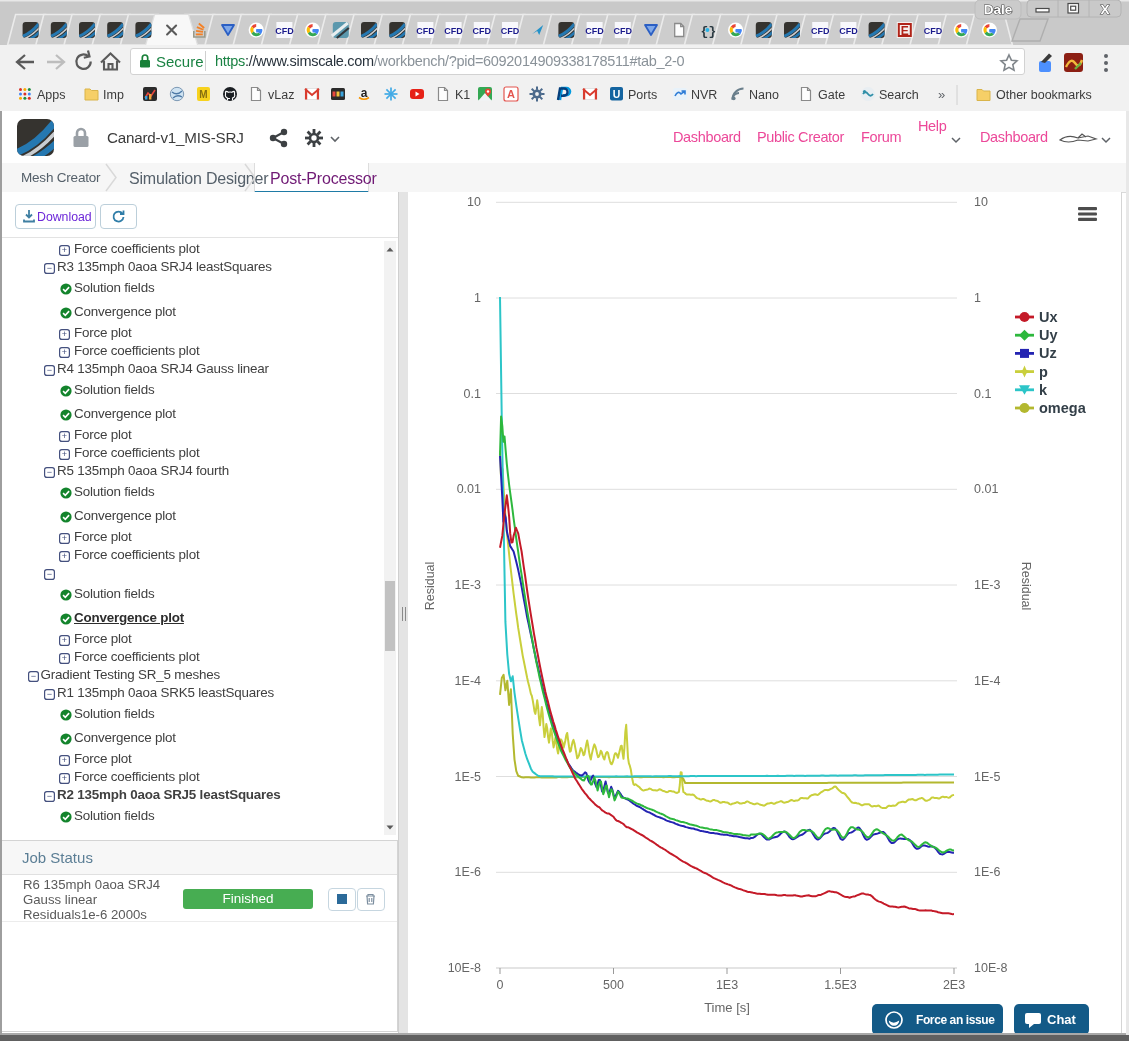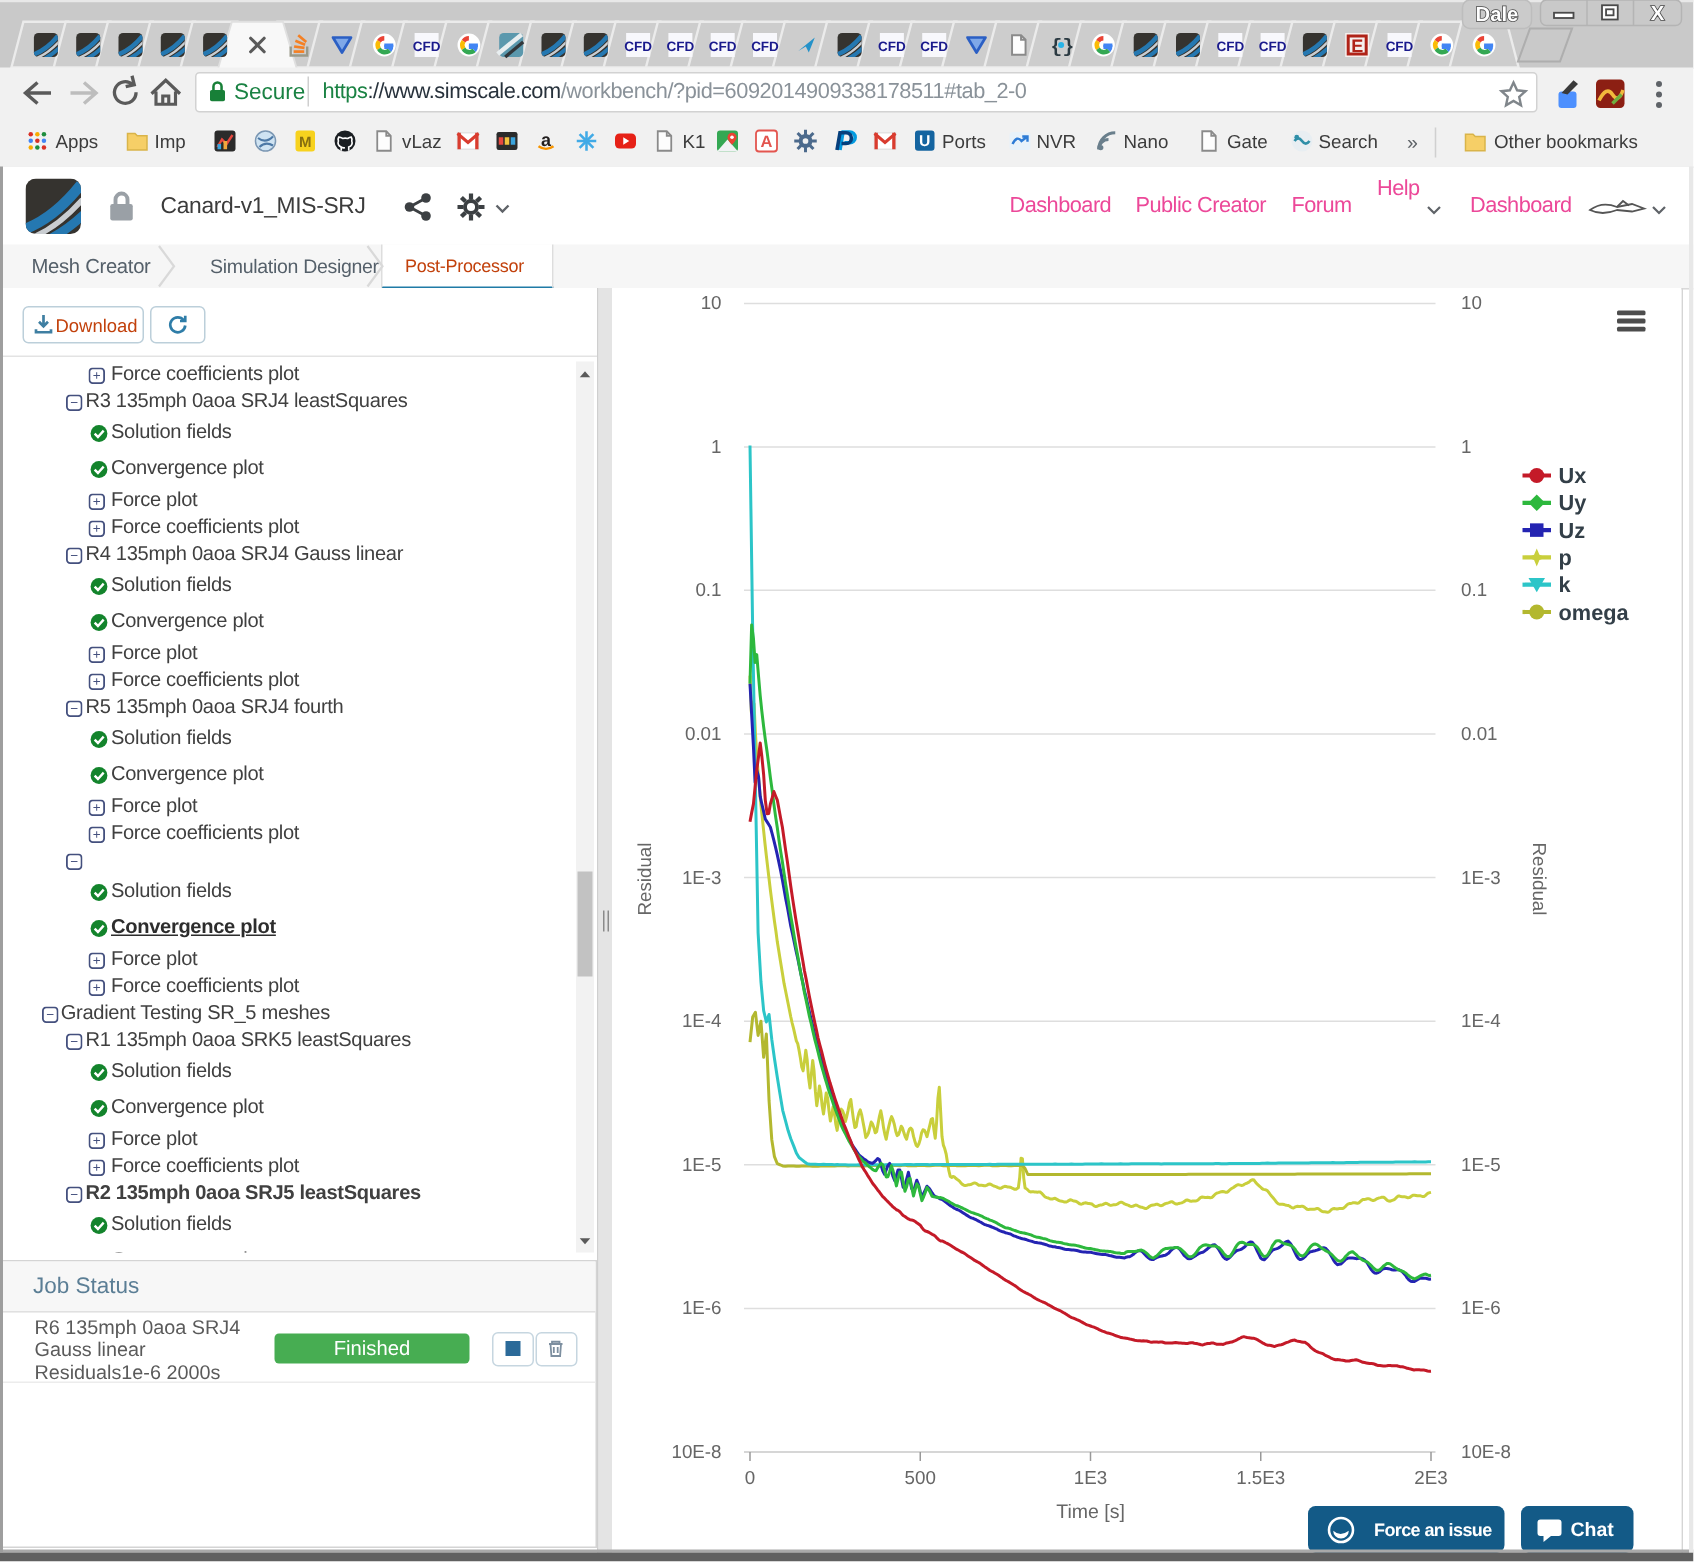--- a/index.html
+++ b/index.html
@@ -483,42 +483,42 @@
     <path d="M2,8 Q10,2 20,6 L30,4 L38,7 L30,9 L20,8 Q10,12 2,8 Z" fill="none" stroke="#555" stroke-width="1.2"></path>
     <path d="M20,6 L24,2 L28,5" fill="none" stroke="#555" stroke-width="1.2"></path>
   </svg>
 <svg class="abs" style="left:1100px;top:135px" width="12" height="10">
     <path d="M2,3 L6,7 L10,3" stroke="#5f6368" stroke-width="1.5" fill="none"></path>
   </svg>
 
 <div class="abs" style="left:0;top:163px;width:1129px;height:29px;background:#f6f6f6;border-bottom:1px solid #d9d9d9"></div>
 <div class="abs" style="left:254px;top:163px;width:113px;height:28px;background:#fff;border-left:1px solid #ddd;border-right:1px solid #ddd;border-bottom:3px solid #1f7ba6"></div>
 <div class="abs" style="left:21px;top:170px;font-size:13.5px;letter-spacing:-0.2px;color:#55606a">Mesh Creator</div>
-<div class="abs" style="left:140px;top:170px;font-size:13px;letter-spacing:-0.2px;color:#55606a">Simulation Designer</div>
-<div class="abs" style="left:270px;top:170px;font-size:12px;letter-spacing:-0.2px;color:#c2410c">Post-Processor</div>
+<div class="abs" style="left:129px;top:170px;font-size:16px;letter-spacing:-0.2px;color:#55606a">Simulation Designer</div>
+<div class="abs" style="left:270px;top:170px;font-size:16px;letter-spacing:-0.2px;color:#701a75">Post-Processor</div>
 <svg class="abs" style="left:104px;top:163px" width="16" height="29">
     <path d="M2,1 L12,14.5 L2,28" stroke="#d9d9d9" stroke-width="1.5" fill="none"></path>
   </svg>
 <svg class="abs" style="left:243px;top:163px" width="16" height="29">
     <path d="M2,1 L12,14.5 L2,28" stroke="#d9d9d9" stroke-width="1.5" fill="none"></path>
   </svg>
 
 <div class="abs" style="left:398px;top:192px;width:10px;height:843px;background:#e4e4e4"></div>
 <div class="abs" style="left:401.5px;top:607px;width:1.6px;height:14px;background:#8a8a8a"></div>
 <div class="abs" style="left:404.5px;top:607px;width:1.6px;height:14px;background:#8a8a8a"></div>
 <div class="abs" style="left:1121px;top:192px;width:1px;height:843px;background:#d5d5d5"></div>
 
 <div class="abs" style="left:0;top:192px;width:398px;height:843px;background:#fff;border-right:1px solid #cfcfcf"></div>
 <div class="abs" style="left:0;top:237px;width:398px;height:1px;background:#e3e3e3"></div>
 <div class="abs" style="left:15px;top:204px;width:79px;height:23px;border:1px solid #bccfda;border-radius:4px;background:#fff"></div>
 <svg class="abs" style="left:22px;top:209px" width="14" height="14">
     <path d="M7,1 L7,8 M4,5.5 L7,8.5 L10,5.5" stroke="#3f7fa2" stroke-width="1.8" fill="none"></path>
     <path d="M2,10.5 L2,12.5 L12,12.5 L12,10.5" stroke="#3f7fa2" stroke-width="1.8" fill="none"></path>
   </svg>
-<div class="abs" style="left:37px;top:209.5px;font-size:12.3px;color:#c2410c">Download</div>
+<div class="abs" style="left:37px;top:209.5px;font-size:12.3px;color:#6d28d9">Download</div>
 <div class="abs" style="left:100px;top:204px;width:35px;height:23px;border:1px solid #bccfda;border-radius:4px;background:#fff"></div>
 <svg class="abs" style="left:110px;top:208px" width="16" height="16">
     <path d="M12.5,5.5 a5,5 0 1 0 1,3.5" stroke="#2f7da8" stroke-width="1.8" fill="none"></path>
     <path d="M13.5,2.5 L13.5,6 L10,6" fill="none" stroke="#2f7da8" stroke-width="1.8"></path>
   </svg>
 
 <div class="abs" style="left:3px;top:240px;width:380px;height:595px;overflow:hidden;background:#fff">
     <svg class="abs" style="left:55.5px;top:4.5px" width="11" height="11">
       <rect x="0.6" y="0.6" width="9.8" height="9.8" rx="2.2" fill="none" stroke="#44507e" stroke-width="1.2"></rect>
       <text x="5.5" y="8.4" font-size="9" text-anchor="middle" fill="#44507e" font-family="Liberation Sans">+</text>

